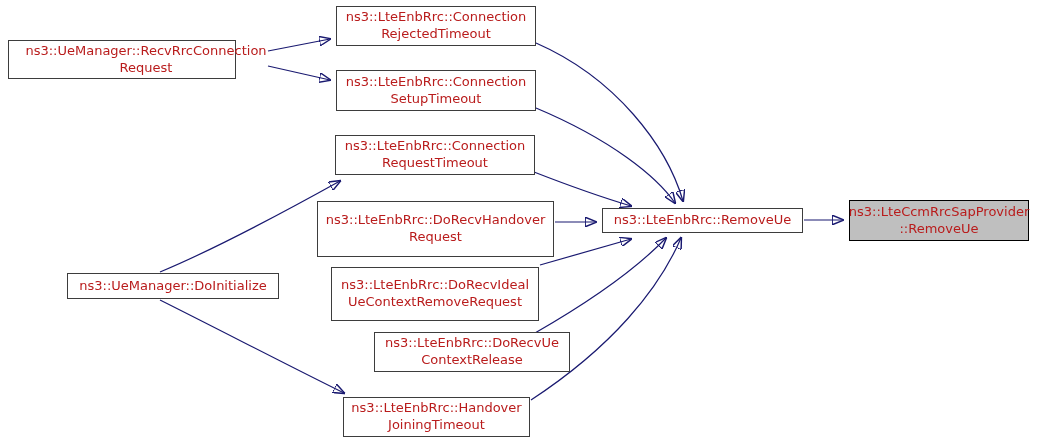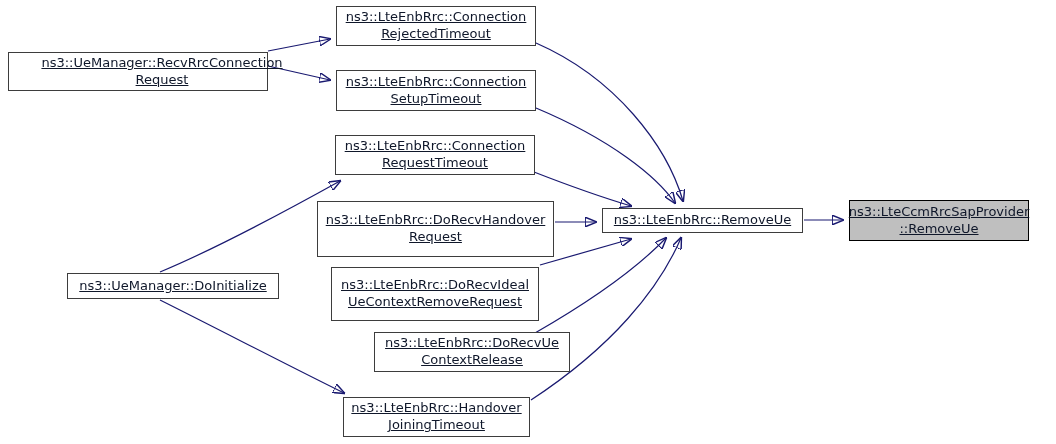--- a/index.html
+++ b/index.html
@@ -15,30 +15,29 @@
     position: absolute;
     left: 0; top: 0;
     width: 1056px; height: 444px;
   }
   .edges path { fill: none; stroke: #191970; stroke-width: 1.2px; }
   .node {
     position: absolute;
     box-sizing: border-box;
     background: #ffffff;
     border: 1px solid #3d3d3d;
-    color: #0f172a;
+    color: #b91c1c;
     font-size: 13px;
     line-height: 1.28;
     display: flex;
     align-items: center;
     justify-content: center;
     text-align: center;
     white-space: pre-line;
     cursor: pointer;
-    text-decoration: underline;
   }
   .node.highlight {
     background: #bfbfbf;
     border: 1.5px solid #000000;
     cursor: default;
   }
 </style>
 </head>
 <body>
 
@@ -57,21 +56,21 @@
     <path d="M536,43 C616,78 667,146 683,201" marker-end="url(#arrow)"></path>
     <path d="M536,108 C612,140 657,177 675,203" marker-end="url(#arrow)"></path>
     <path d="M534,172 C575,188 611,200 631,206" marker-end="url(#arrow)"></path>
     <path d="M555,222 L596,222" marker-end="url(#arrow)"></path>
     <path d="M540,265 L631,239" marker-end="url(#arrow)"></path>
     <path d="M535,333 C596,298 641,264 666,238" marker-end="url(#arrow)"></path>
     <path d="M531,400 C612,347 659,289 681,238" marker-end="url(#arrow)"></path>
     <path d="M804,220 L843,220" marker-end="url(#arrow)"></path>
   </svg>
 
-  <div class="node" style="left:8px;   top:52px;  width:260px; height:39px;padding-left:48px;">ns3::UeManager::RecvRrcConnection
+  <div class="node" style="left:8px;   top:40px;  width:228px; height:39px;padding-left:48px;">ns3::UeManager::RecvRrcConnection
 Request</div>
 
   <div class="node" style="left:336px; top:6px;   width:200px; height:40px;">ns3::LteEnbRrc::Connection
 RejectedTimeout</div>
 
   <div class="node" style="left:336px; top:70px;  width:200px; height:41px;">ns3::LteEnbRrc::Connection
 SetupTimeout</div>
 
   <div class="node" style="left:335px; top:135px; width:200px; height:40px;">ns3::LteEnbRrc::Connection
 RequestTimeout</div>

